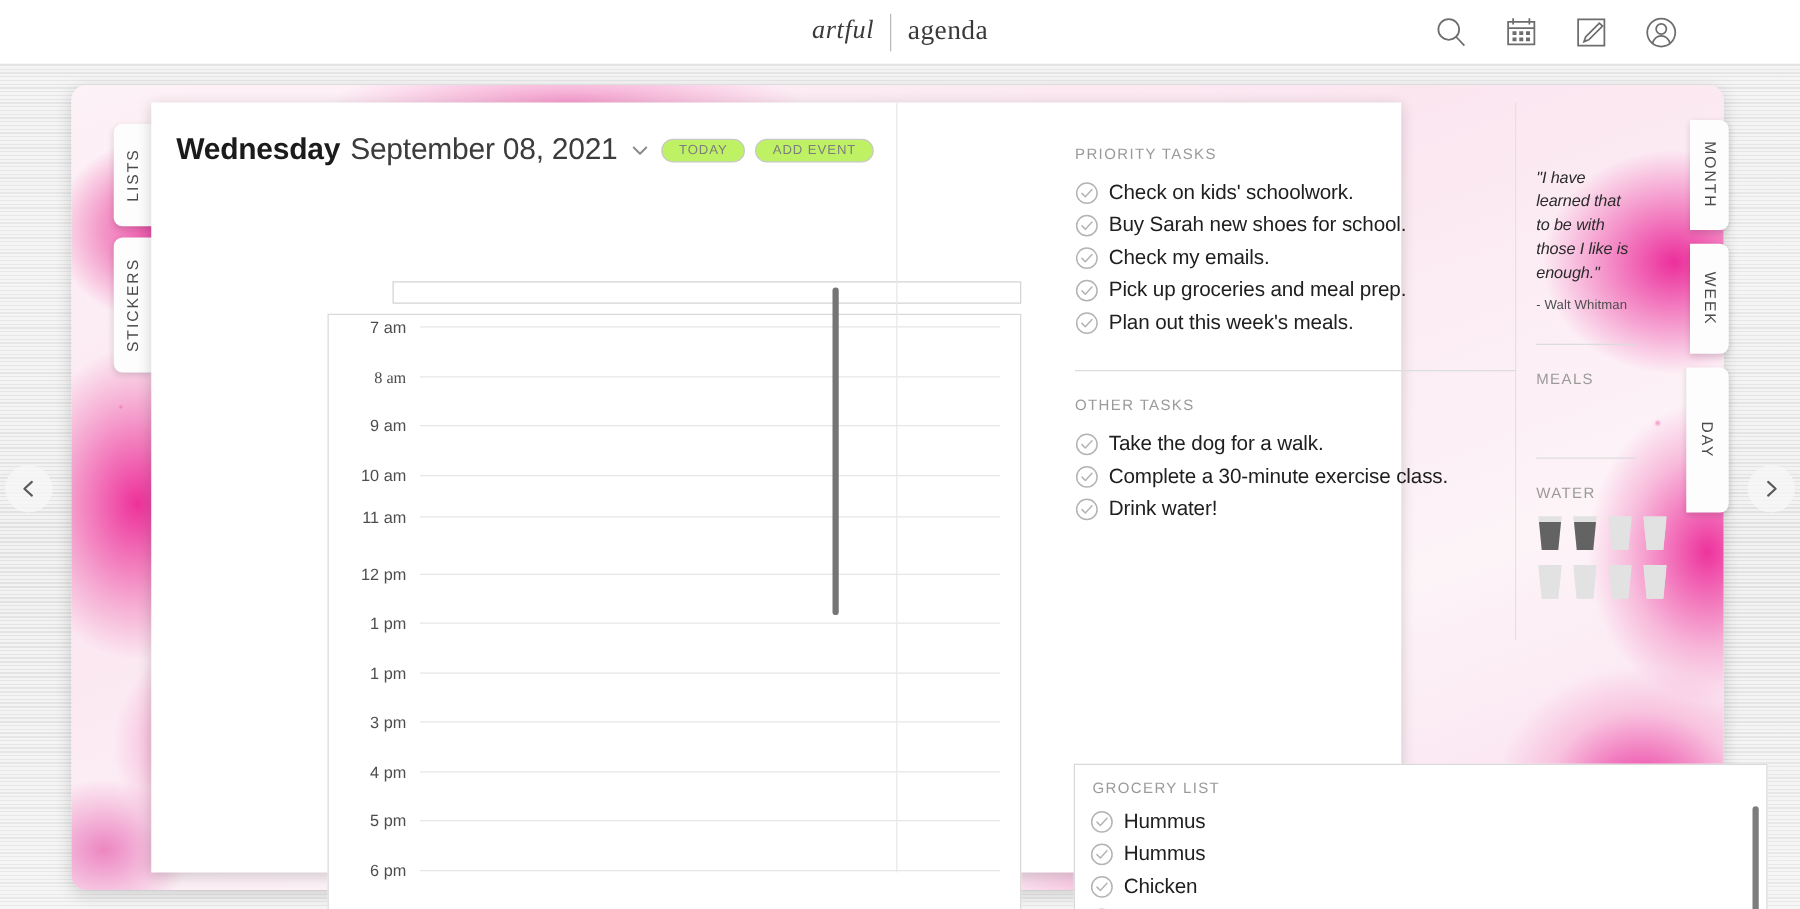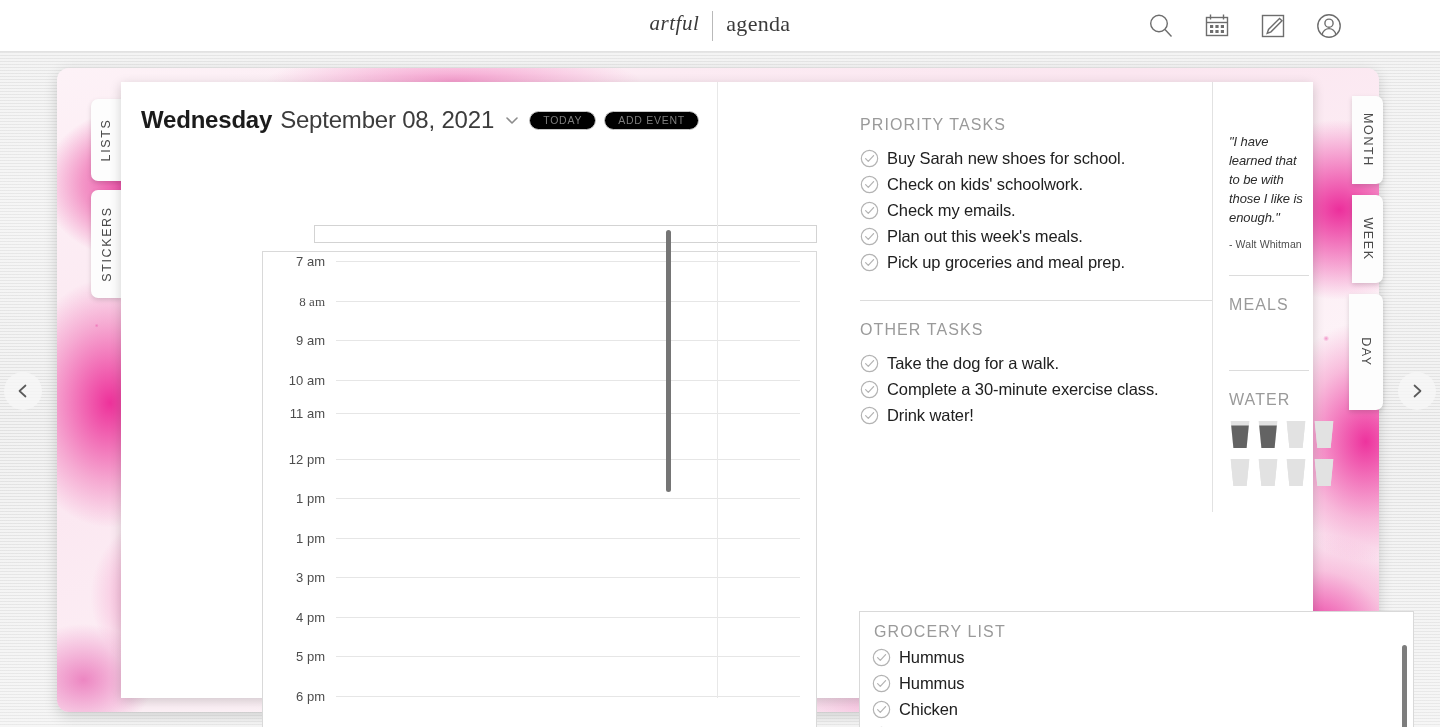--- a/index.html
+++ b/index.html
@@ -93,39 +93,39 @@
   .tab-stickers { top: 190px; height: 108px; }
 
   .tab-right { right: 57px; width: 31px; border-radius: 0 7px 7px 0; }
   .tab-right span { transform: rotate(90deg); }
   .tab-month { top: 96px;  height: 88px; }
   .tab-week  { top: 195px; height: 88px; }
   .tab-day   { top: 294px; height: 116px; width: 34px; right: 57px; }
 
   
   .page {
-    position: absolute; left: 121px; top: 82px; width: 1192px; height: 616px;
+    position: absolute; left: 121px; top: 82px; width: 1000px; height: 616px;
     background: #ffffff; box-shadow: 0 3px 11px rgba(0,0,0,0.18); z-index: 4;
   }
   .page-left  { position: absolute; left: 0; top: 0; width: 596px; height: 616px; }
   .page-right { position: absolute; left: 596px; top: 0; width: 596px; height: 616px;
                 border-left: 1px solid #e8e8e8; }
 
   
   .day-head {
     position: absolute; left: 20px; top: 22px; right: 18px; height: 32px;
     display: flex; align-items: center;
   }
   .day-name { font-size: 24px; font-weight: bold; color: #1b1b1b; letter-spacing: -.2px; }
   .day-date { font-size: 24px; font-weight: 300; color: #3c3c3c; margin-left: 8px; letter-spacing: -.2px; }
   .day-chevron { margin-left: 10px; display: flex; align-items: center; }
   .head-btns { margin-left: auto; display: flex; gap: 8px; }
   .pill {
     border: 1px solid #c7c7c7; border-radius: 11px; height: 19px; padding: 0 13px;
-    background: #000000; color: #7d7d7d; font-size: 10.5px; letter-spacing: .75px;
+    background: #bef264; color: #7d7d7d; font-size: 10.5px; letter-spacing: .75px;
     display: flex; align-items: center; justify-content: center;
   }
 
   
   .allday-bar {
     position: absolute; left: 193px; top: 143px; width: 503px; height: 18px;
     border: 1px solid #d3d3d3; background: #fff;
   }
 
   
@@ -145,21 +145,21 @@
     position: absolute; left: 545px; top: 148px; width: 5px; height: 262px;
     background: #757575; border-radius: 3px;
   }
 
   
   .col-tasks { position: absolute; left: 142px; top: 0; width: 353px; }
   .col-side  { position: absolute; left: 494px; top: 0; width: 102px;
                border-left: 1px solid #e2e2e2; height: 430px; }
 
   .sec-label {
-    font-size: 16px; letter-spacing: 1.1px; color: #9a9a9a; text-transform: uppercase;
+    font-size: 12px; letter-spacing: 1.1px; color: #9a9a9a; text-transform: uppercase;
   }
   .task-row { display: flex; align-items: center; gap: 8px; height: 26px; }
   .task-text { font-size: 16.5px; color: #202020; font-weight: 300; letter-spacing: -.1px; }
   .check { flex: 0 0 auto; display: block; }
 
   .divider { height: 1px; background: #dcdcdc; }
 
   .quote {
     font-size: 13px; font-style: italic; color: #2b2b2b; line-height: 19px;
     font-weight: 300; letter-spacing: -.1px;
@@ -338,49 +338,49 @@
 
     <div class="col-tasks">
 
       <div style="margin-top:34px" class="sec-label">PRIORITY TASKS</div>
       <div id="priority-list" style="margin-top:11px">
           <div class="task-row">
             <svg class="check" width="19" height="19" viewBox="0 0 20 20" fill="none" stroke="#b3b3b3" stroke-width="1.25">
               <circle cx="10" cy="10" r="8.6"></circle>
               <polyline points="5.9,10.2 8.7,13.1 14.3,6.9" stroke-linecap="round" stroke-linejoin="round"></polyline>
             </svg>
+            <span class="task-text">Check on kids' schoolwork.</span>
+          </div>
+          <div class="task-row">
+            <svg class="check" width="19" height="19" viewBox="0 0 20 20" fill="none" stroke="#b3b3b3" stroke-width="1.25">
+              <circle cx="10" cy="10" r="8.6"></circle>
+              <polyline points="5.9,10.2 8.7,13.1 14.3,6.9" stroke-linecap="round" stroke-linejoin="round"></polyline>
+            </svg>
             <span class="task-text">Buy Sarah new shoes for school.</span>
           </div>
           <div class="task-row">
             <svg class="check" width="19" height="19" viewBox="0 0 20 20" fill="none" stroke="#b3b3b3" stroke-width="1.25">
               <circle cx="10" cy="10" r="8.6"></circle>
               <polyline points="5.9,10.2 8.7,13.1 14.3,6.9" stroke-linecap="round" stroke-linejoin="round"></polyline>
             </svg>
-            <span class="task-text">Check on kids' schoolwork.</span>
-          </div>
-          <div class="task-row">
-            <svg class="check" width="19" height="19" viewBox="0 0 20 20" fill="none" stroke="#b3b3b3" stroke-width="1.25">
-              <circle cx="10" cy="10" r="8.6"></circle>
-              <polyline points="5.9,10.2 8.7,13.1 14.3,6.9" stroke-linecap="round" stroke-linejoin="round"></polyline>
-            </svg>
             <span class="task-text">Check my emails.</span>
           </div>
           <div class="task-row">
             <svg class="check" width="19" height="19" viewBox="0 0 20 20" fill="none" stroke="#b3b3b3" stroke-width="1.25">
               <circle cx="10" cy="10" r="8.6"></circle>
               <polyline points="5.9,10.2 8.7,13.1 14.3,6.9" stroke-linecap="round" stroke-linejoin="round"></polyline>
             </svg>
+            <span class="task-text">Pick up groceries and meal prep.</span>
+          </div>
+          <div class="task-row">
+            <svg class="check" width="19" height="19" viewBox="0 0 20 20" fill="none" stroke="#b3b3b3" stroke-width="1.25">
+              <circle cx="10" cy="10" r="8.6"></circle>
+              <polyline points="5.9,10.2 8.7,13.1 14.3,6.9" stroke-linecap="round" stroke-linejoin="round"></polyline>
+            </svg>
             <span class="task-text">Plan out this week's meals.</span>
-          </div>
-          <div class="task-row">
-            <svg class="check" width="19" height="19" viewBox="0 0 20 20" fill="none" stroke="#b3b3b3" stroke-width="1.25">
-              <circle cx="10" cy="10" r="8.6"></circle>
-              <polyline points="5.9,10.2 8.7,13.1 14.3,6.9" stroke-linecap="round" stroke-linejoin="round"></polyline>
-            </svg>
-            <span class="task-text">Pick up groceries and meal prep.</span>
           </div>
         </div>
 
       <div class="divider" style="margin-top:25px; width:353px"></div>
 
       <div style="margin-top:20px" class="sec-label">OTHER TASKS</div>
       <div id="other-list" style="margin-top:11px">
           <div class="task-row">
             <svg class="check" width="19" height="19" viewBox="0 0 20 20" fill="none" stroke="#b3b3b3" stroke-width="1.25">
               <circle cx="10" cy="10" r="8.6"></circle>

